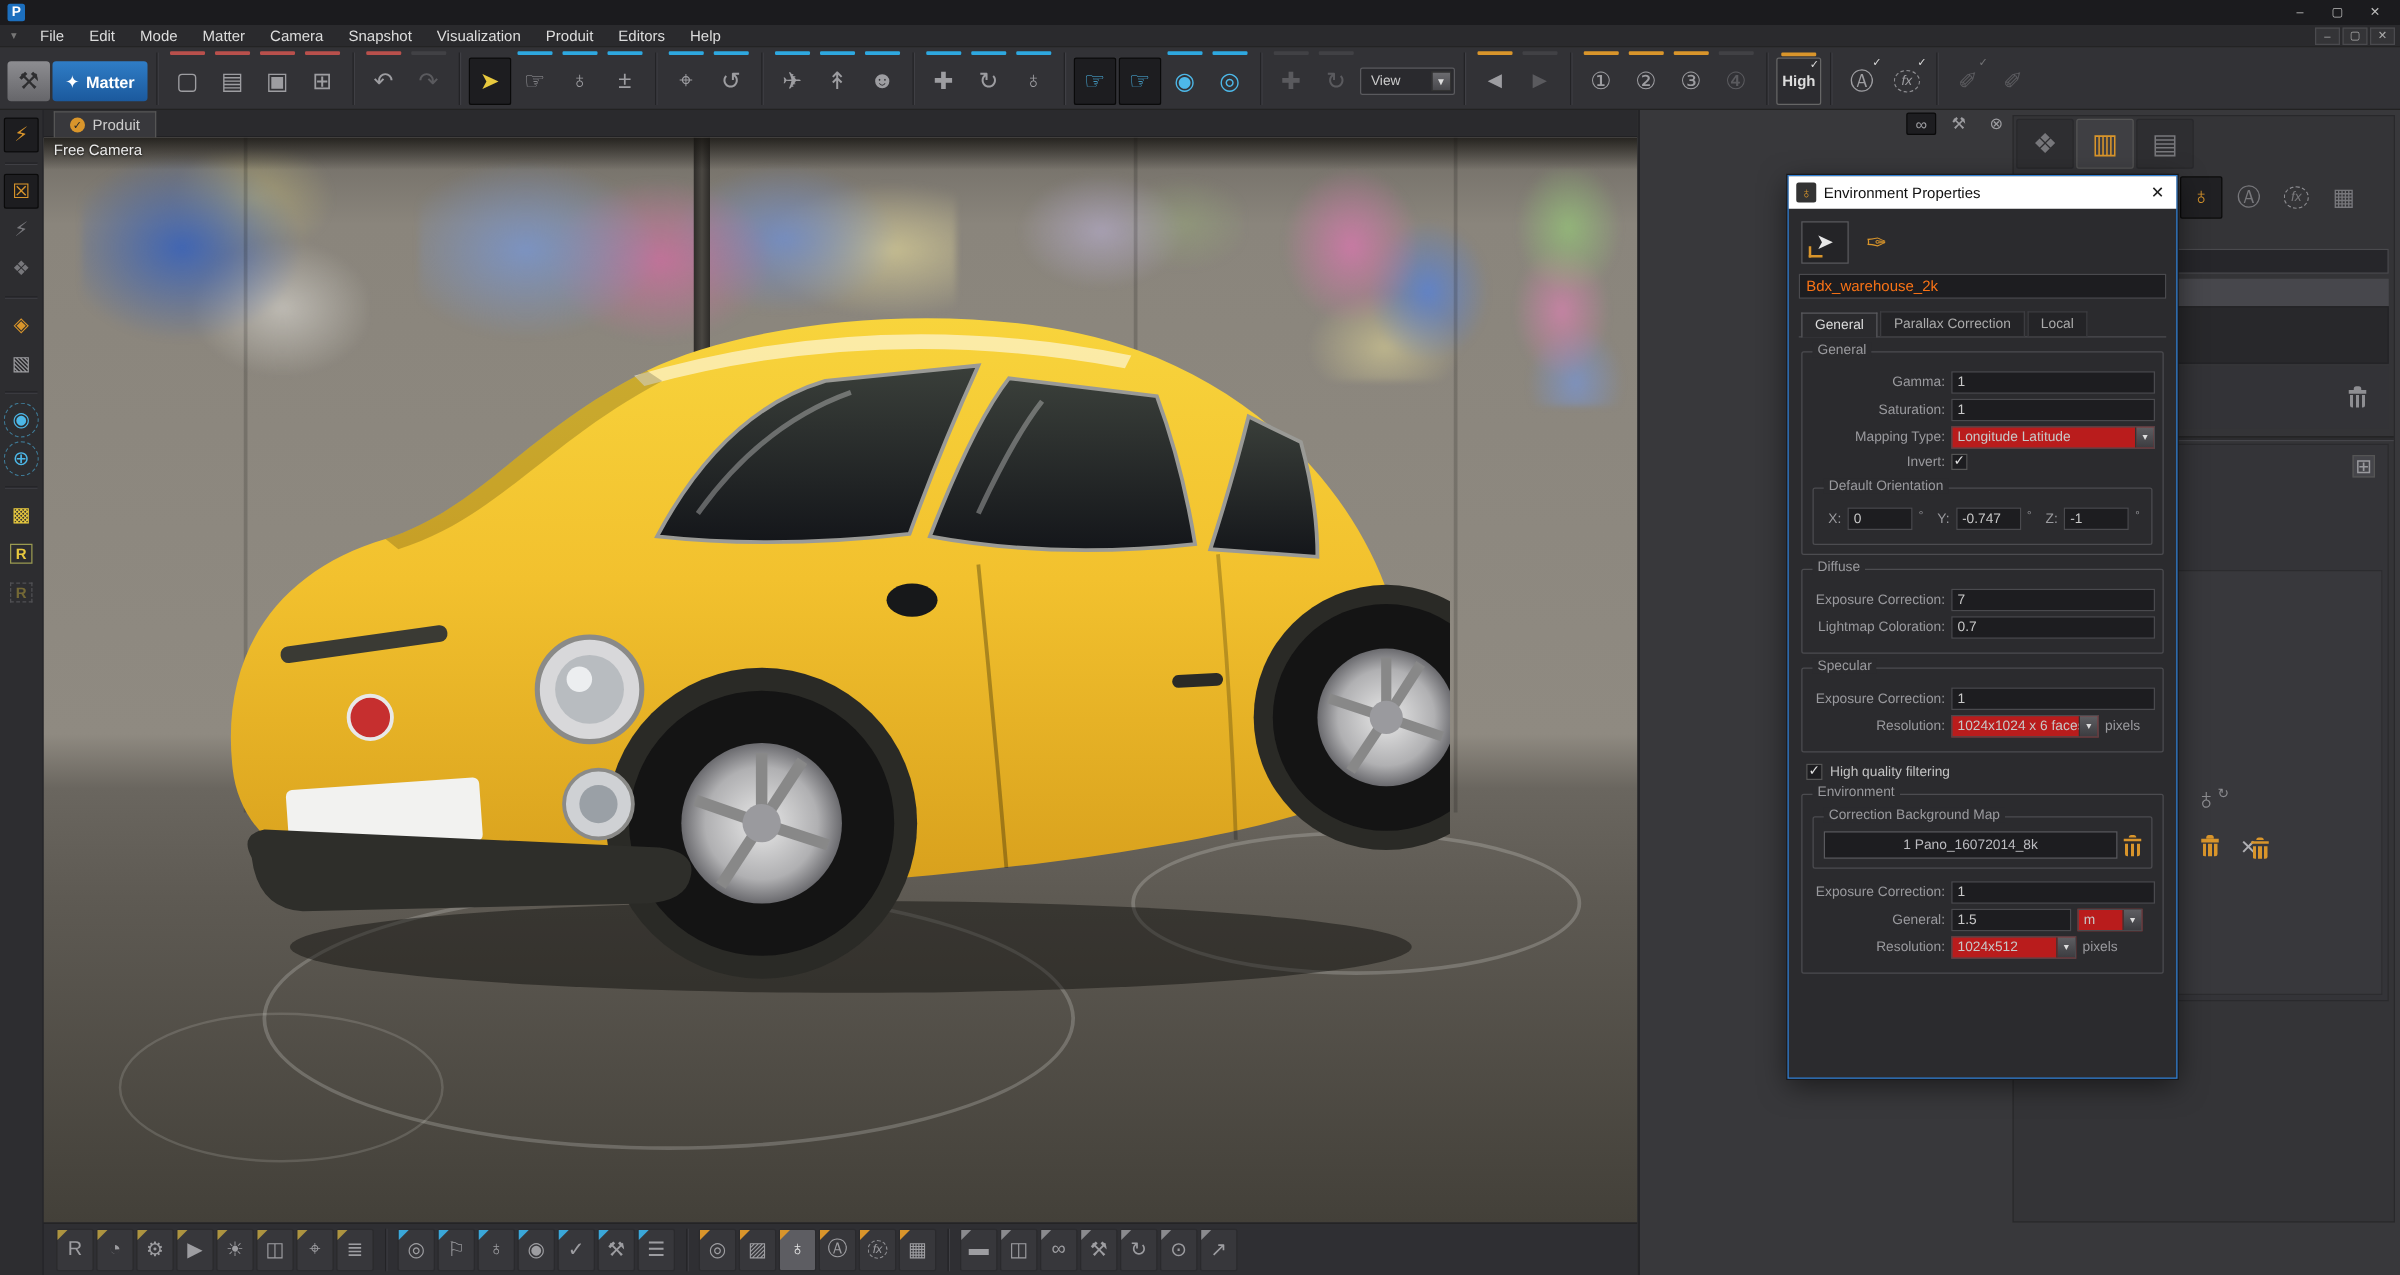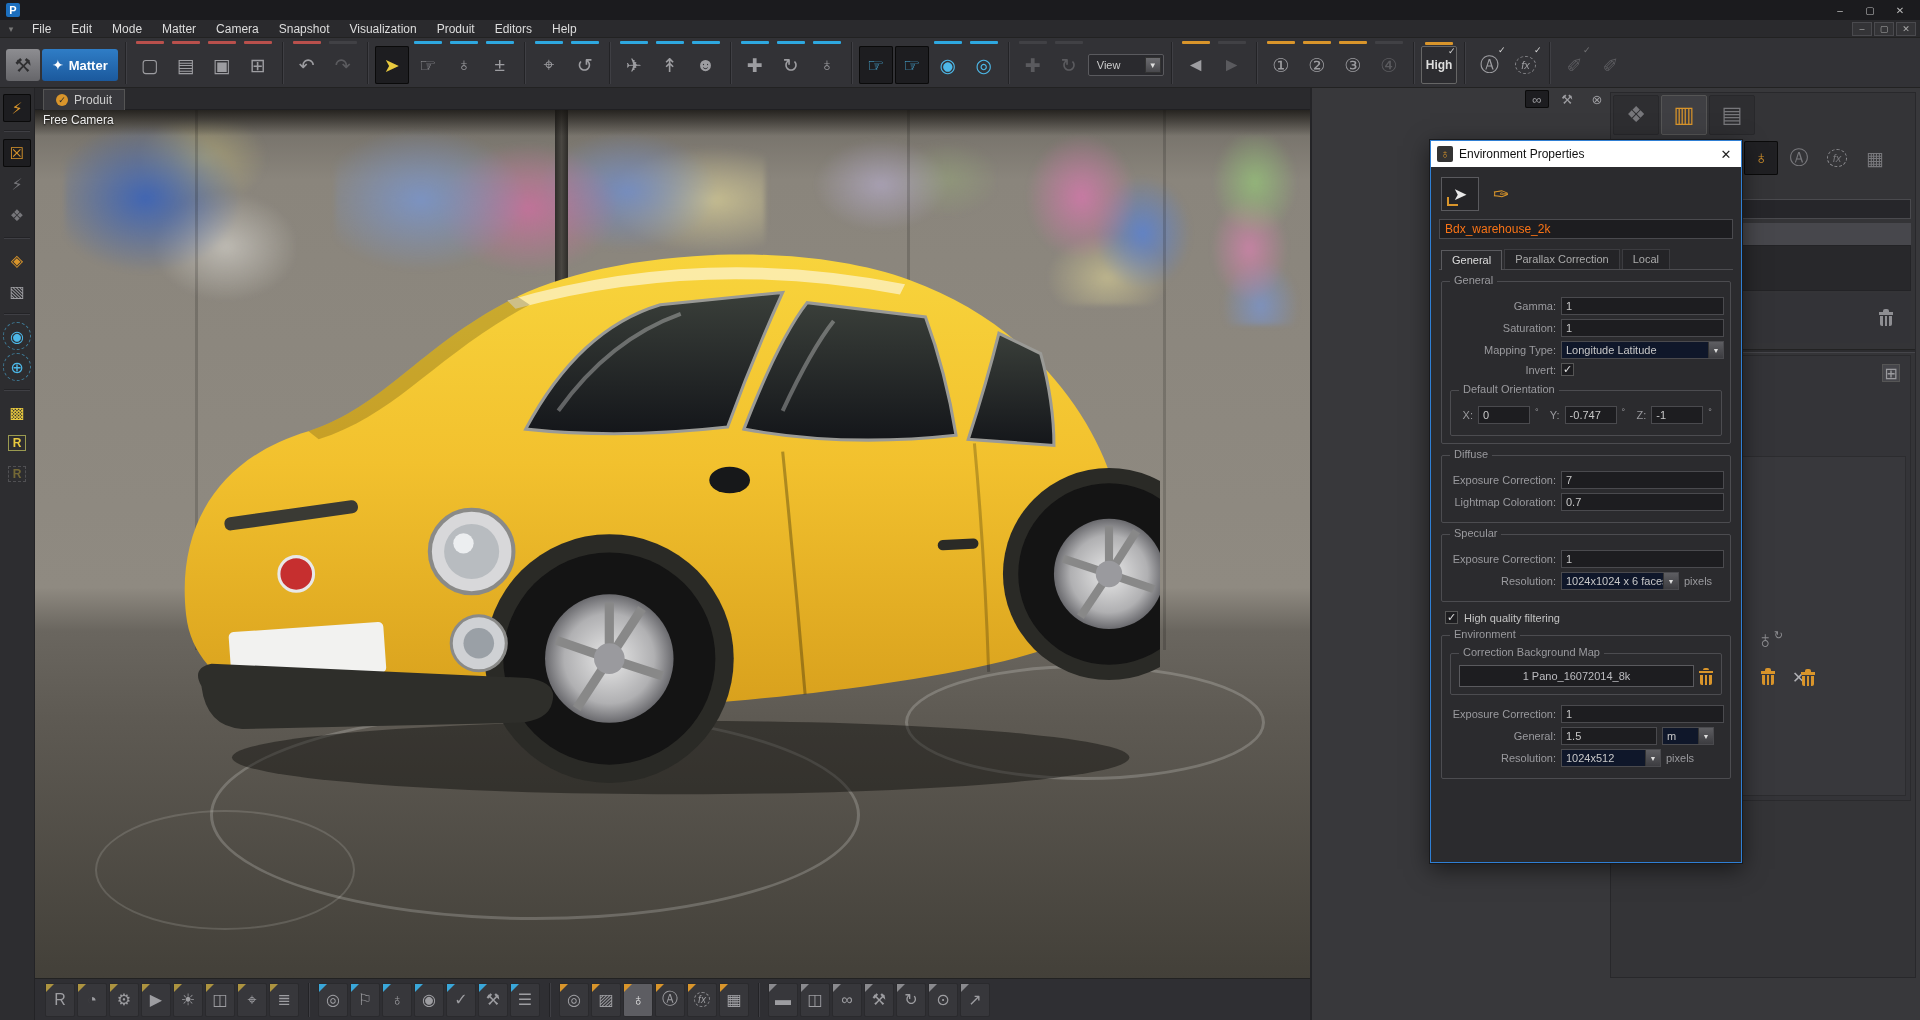--- a/index.html
+++ b/index.html
@@ -168,21 +168,21 @@
   .dlg-tabs{display:flex;margin-top:10px;gap:2px;border-bottom:1px solid #4c4c50;padding-left:2px}
   .dlg-tab{padding:3px 10px;font-size:11px;color:#aaa;background:#242427;border:1px solid #3c3c40;border-bottom:none}
   .dlg-tab.sel{background:#2b2b2e;border-color:#5a5a5e;color:#ddd;position:relative;top:1px;padding-bottom:4px}
   .group{border:1px solid #4c4c50;border-radius:2px;margin:11px 2px 0;padding:11px 6px 7px;position:relative}
   .group .legend{position:absolute;top:-8px;left:8px;background:#2b2b2e;padding:0 4px;color:#9a9a9e;font-size:11px}
   .frow{display:flex;align-items:center;margin:4px 0;gap:5px}
   .flabel{width:108px;text-align:right;color:#9a9a9e;font-size:11px;flex:none}
   .finput{flex:1;height:18px;min-width:0;background:#1d1d20;border:1px solid #4a4a4e;color:#c8c8c8;
     font-size:11px;padding:0 4px;font-family:inherit}
   .finput.small{flex:none;width:52px}
-  .dd{display:flex;flex:1;height:18px;border:1px solid #4a4a4e;background:#0f172a;align-items:stretch;min-width:0}
+  .dd{display:flex;flex:1;height:18px;border:1px solid #4a4a4e;background:#b91c1c;align-items:stretch;min-width:0}
   .dd .val{flex:1;color:#c8c8c8;font-size:11px;padding:2px 4px;white-space:nowrap;overflow:hidden}
   .dd .arr{width:15px;background:linear-gradient(#5e5e62,#3c3c40);color:#ddd;font-size:7px;
     display:flex;align-items:center;justify-content:center;border-left:1px solid #333}
   .cb{width:13px;height:13px;background:#1d1d20;border:1px solid #555;color:#e0e0e0;font-size:11px;
     line-height:11px;text-align:center;flex:none}
   .deg{color:#9a9a9e;font-size:9px;align-self:flex-start;margin-top:1px}
   .unit-note{color:#9a9a9e;font-size:11px}
   .map-row{display:flex;align-items:center;gap:5px;padding:0 2px}
   .map-btn{flex:1;height:22px;background:#1d1d20;border:1px solid #5a5a5e;color:#bcbcc0;font-size:11px;
     display:flex;align-items:center;justify-content:center;font-family:inherit}

